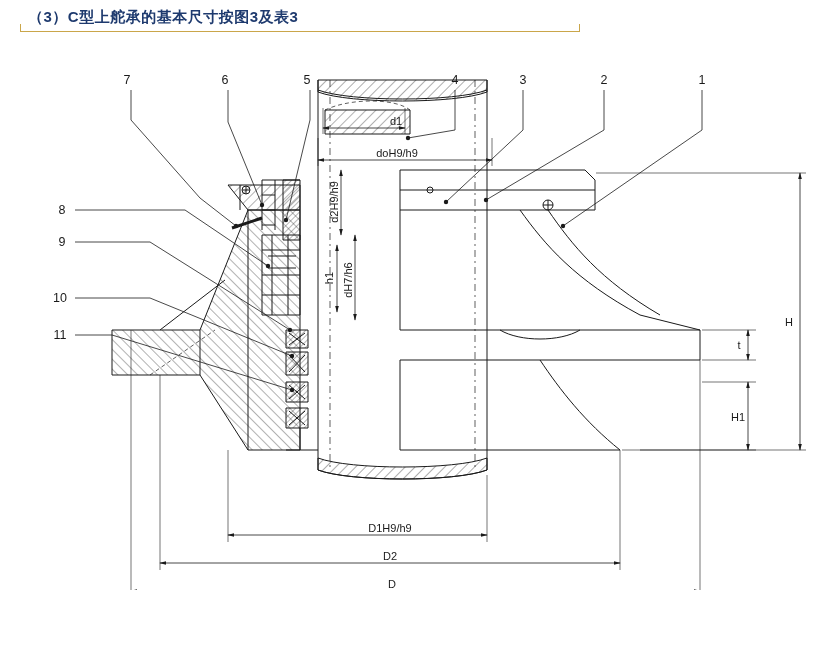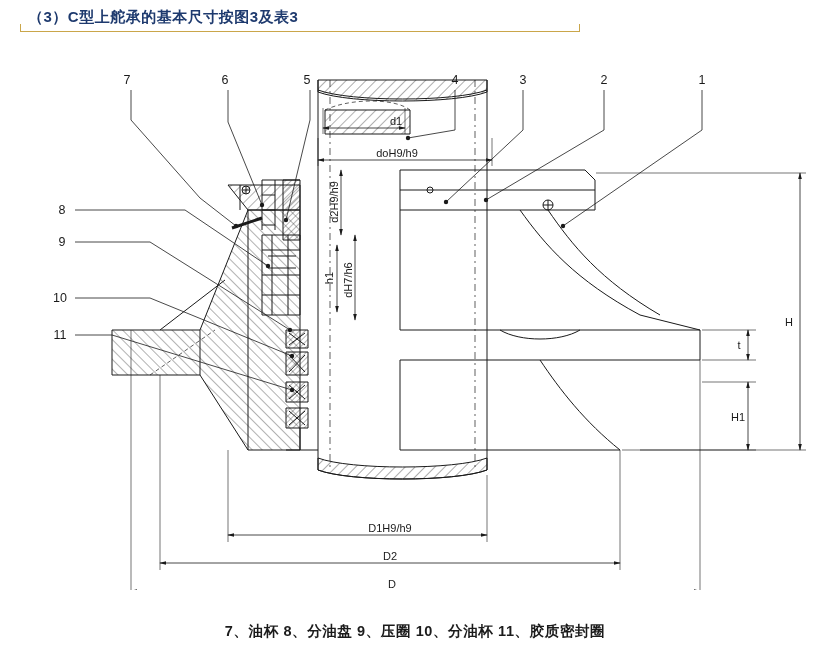--- a/index.html
+++ b/index.html
@@ -292,15 +292,14 @@
         <text x="390" y="530" text-anchor="middle">D2</text>
         <text x="392" y="558" text-anchor="middle">D</text>
         <text x="789" y="296" text-anchor="middle">H</text>
         <text x="739" y="319" text-anchor="middle">t</text>
         <text x="738" y="391" text-anchor="middle">H1</text>
       </g>
 
     </svg>
   </div>
 
-  <div class="caption l2">7、油杯  8、分油盘  9、压圈  10、分油杯  11、胶质密封圈</div>
 
 </div>
 
 </body></html>

